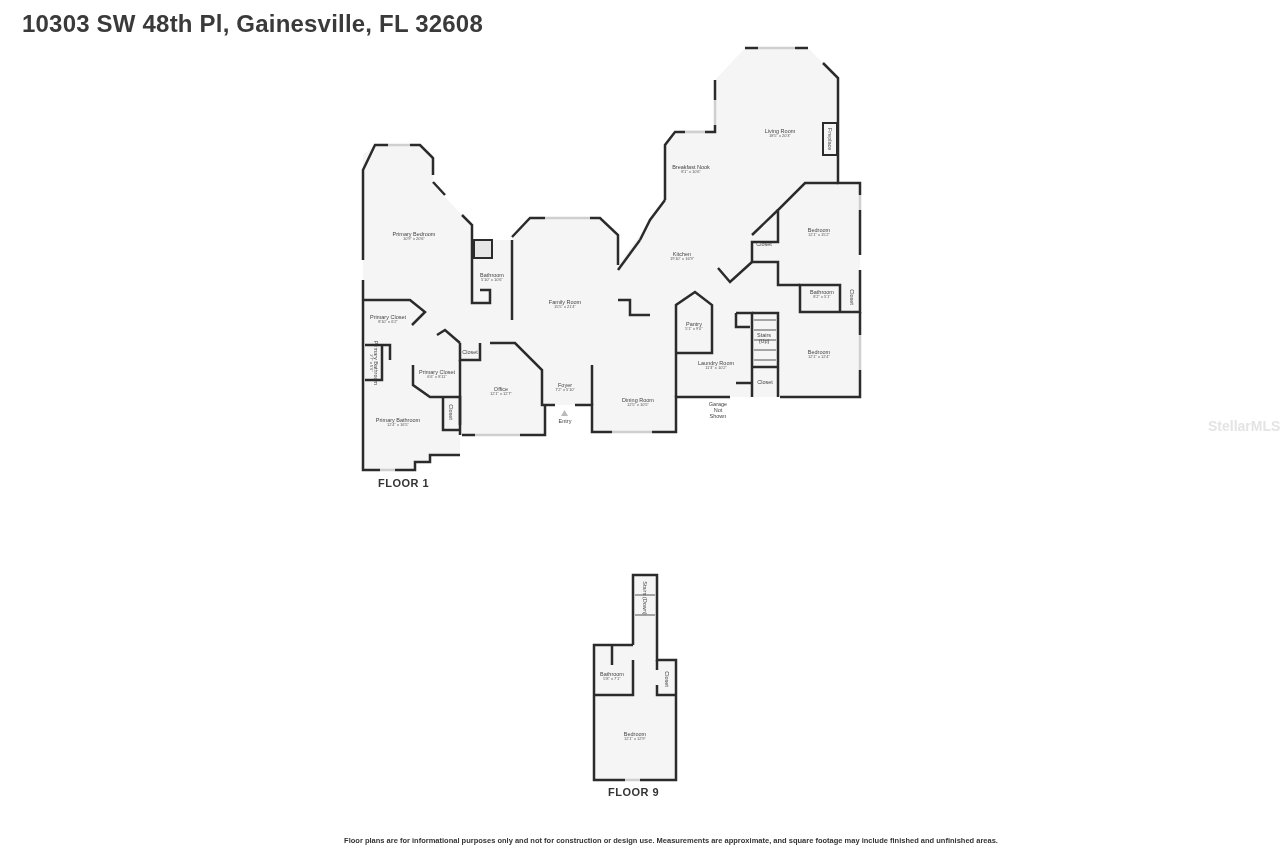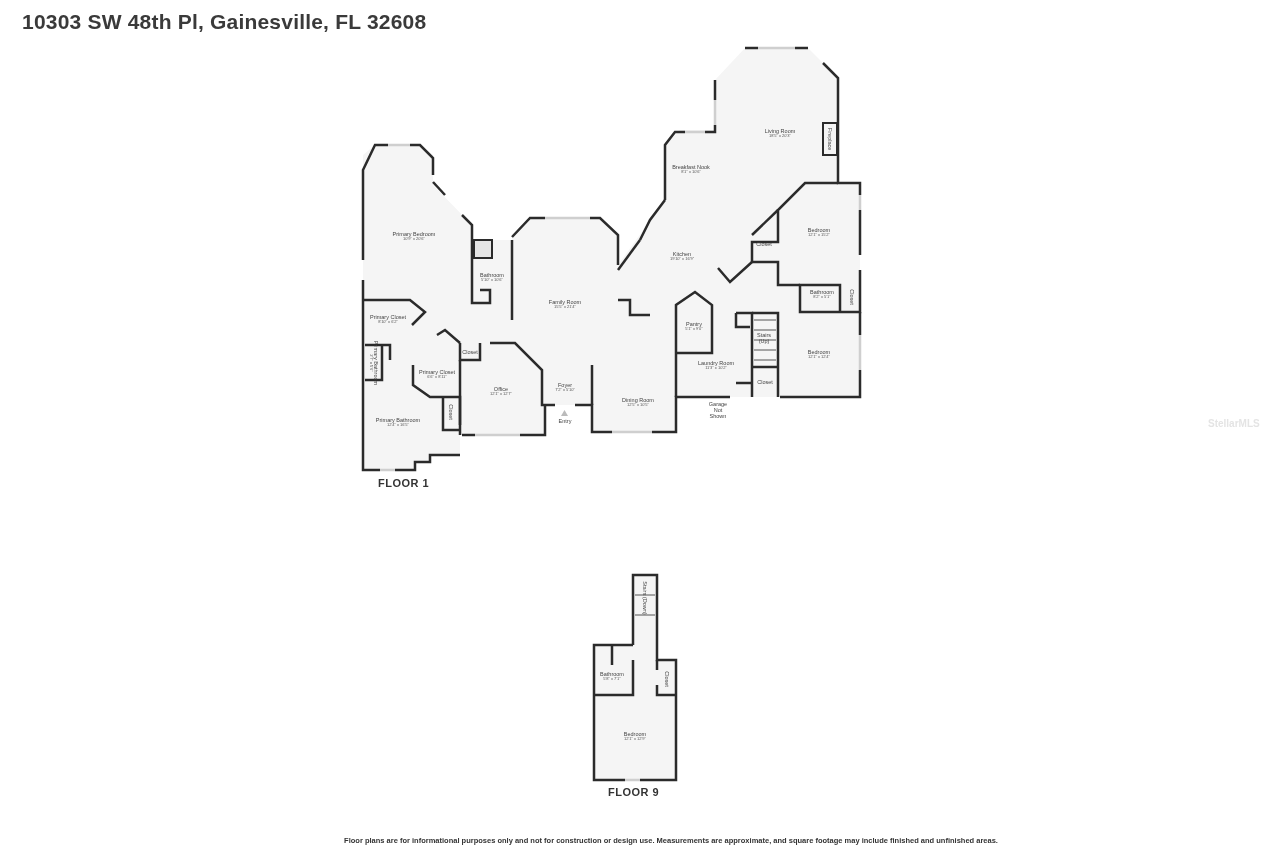--- a/index.html
+++ b/index.html
@@ -1,24 +1,24 @@
 <!DOCTYPE html>
 <html><head>
 <meta charset="utf-8">
 <style>
   html,body{margin:0;padding:0;background:#ffffff;}
   body{width:1280px;height:853px;position:relative;overflow:hidden;font-family:"Liberation Sans",sans-serif;color:#333;}
-  .title{position:absolute;left:22px;top:10px;font-size:21px;font-weight:bold;color:#3a3a3a;letter-spacing:0.2px;}
+  .title{position:absolute;left:22px;top:10px;font-size:24px;font-weight:bold;color:#3a3a3a;letter-spacing:0.2px;}
   svg.plan{position:absolute;left:0;top:0;}
   .lbl{position:absolute;text-align:center;transform:translate(-50%,-50%);white-space:nowrap;line-height:1.1;}
   .lbl .n{font-size:5.5px;color:#444;display:block;}
   .lbl .d{font-size:4px;color:#555;display:block;}
   .vert{transform:translate(-50%,-50%) rotate(90deg);}
   .floorlbl{position:absolute;font-size:11px;font-weight:bold;color:#333;letter-spacing:0.5px;padding-left:12px;}
-  .wm{position:absolute;left:1208px;top:418px;font-size:10px;font-weight:bold;color:#e4e4e4;}
+  .wm{position:absolute;left:1208px;top:418px;font-size:14px;font-weight:bold;color:#e4e4e4;}
   .disc{position:absolute;left:0;width:1280px;top:836px;text-align:center;font-size:7.5px;font-weight:bold;color:#333;margin-left:31px;}
 </style>
 </head>
 <body>
 
 <div class="title">10303 SW 48th Pl, Gainesville, FL 32608</div>
 
 <svg class="plan" width="1280" height="853" viewBox="0 0 1280 853">
   <g fill="#f5f5f5" stroke="none">
 

